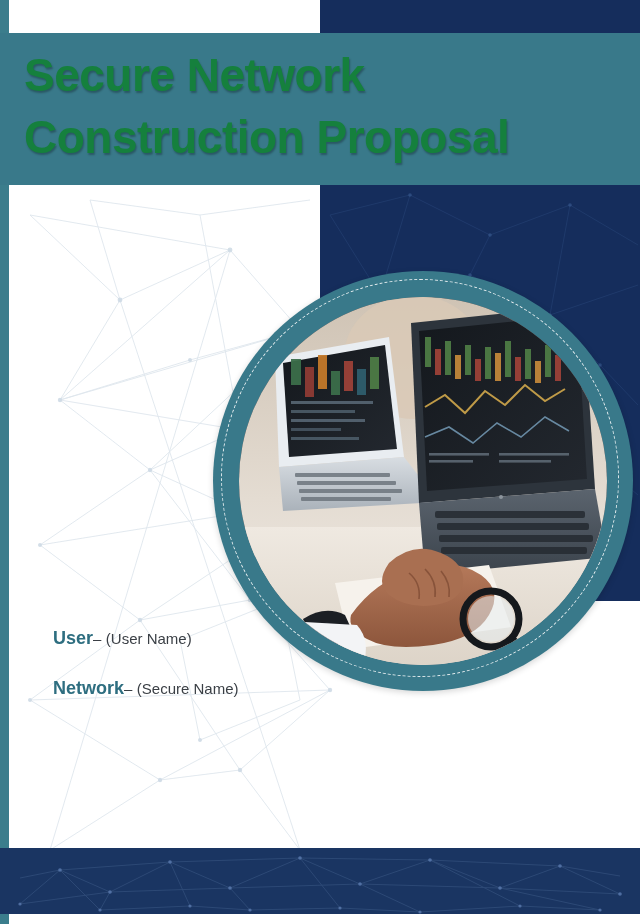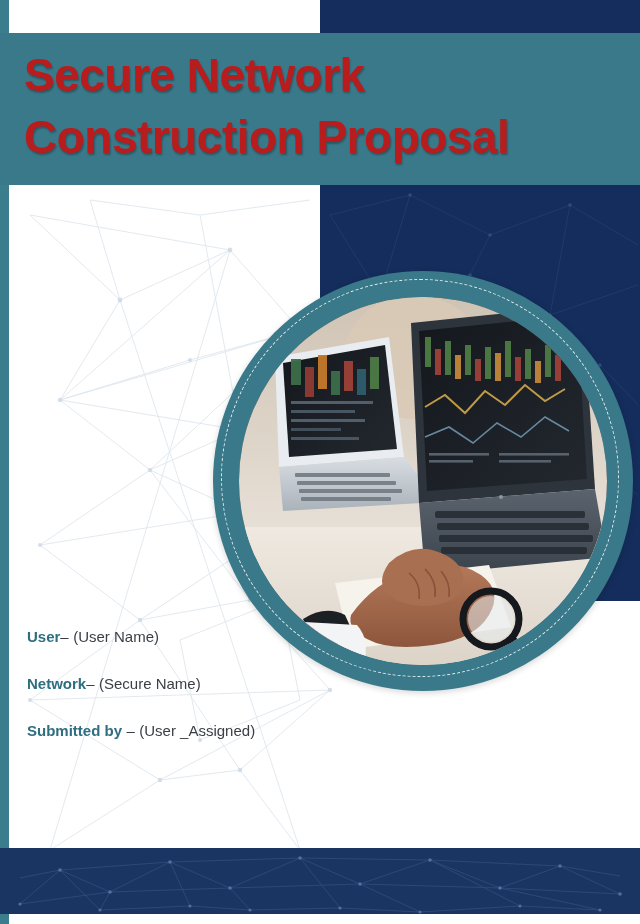--- a/index.html
+++ b/index.html
@@ -12,42 +12,42 @@
 
   
   .left-strip{position:absolute;left:0;top:0;width:9px;height:924px;background:#3b7d8c;}
 
   
   .top-navy{position:absolute;left:320px;top:0;width:320px;height:34px;background:#152d5c;}
 
   
   .title-band{position:absolute;left:0;top:33px;width:640px;height:152px;background:#39798a;}
   .title-text{position:absolute;left:24px;top:44px;width:600px;
-    color:#b91c1c;font-size:46px;font-weight:bold;line-height:62px;
+    color:#15803d;font-size:46px;font-weight:bold;line-height:62px;
     letter-spacing:-0.5px;text-shadow:1px 2px 2px rgba(0,0,0,0.28);}
   .title-line{display:block;white-space:nowrap;}
 
   
   .right-navy{position:absolute;left:320px;top:185px;width:320px;height:416px;background:#152d5c;overflow:hidden;}
 
   
   .photo-ring{position:absolute;left:213px;top:271px;width:420px;height:420px;
     border-radius:50%;background:#39798a;
     box-shadow:0 2px 6px rgba(0,0,0,0.16);}
   .photo-dots{position:absolute;left:8px;top:8px;width:396px;height:396px;
     border-radius:50%;border:1.5px dashed rgba(255,255,255,0.85);}
   .photo-inner{position:absolute;left:26px;top:26px;width:368px;height:368px;
     border-radius:50%;overflow:hidden;background:#2b2f36;}
   .photo-svg{position:absolute;left:0;top:0;width:368px;height:368px;}
 
   
   .meta{position:absolute;left:27px;top:628px;width:340px;}
   .meta-row{margin-bottom:29px;white-space:nowrap;}
   .meta-row:last-child{margin-bottom:0;}
-  .meta-label{color:#2e6e80;font-size:15px;font-weight:bold;}
+  .meta-label{color:#2e6e80;font-size:18px;font-weight:bold;margin-left:26px;}
   .meta-value{color:#3a3f45;font-size:15px;font-weight:normal;}
 
   
   .bottom-navy{position:absolute;left:0;top:848px;width:640px;height:66px;background:#1a3562;overflow:hidden;}
   .bottom-net{position:absolute;left:0;top:0;width:640px;height:66px;}
 </style>
 </head>
 <body>
 
 <div id="page">
@@ -270,23 +270,20 @@
     </div>
   </div>
 
   <div class="meta">
     <div class="meta-row">
       <span class="meta-label">User</span><span class="meta-value">–</span> <span class="meta-value">(User Name)</span>
     </div>
     <div class="meta-row">
       <span class="meta-label">Network</span><span class="meta-value">–</span> <span class="meta-value">(Secure Name)</span>
     </div>
-    <div class="meta-row">
-      <span class="meta-label">Submitted by</span> <span class="meta-value">–</span> <span class="meta-value">(User _Assigned)</span>
-    </div>
   </div>
 
   <div class="bottom-navy">
     <svg class="bottom-net" viewBox="0 0 640 66">
       <g stroke="#35527f" stroke-width="0.9" fill="none" opacity="0.75">
         <path d="M20 56 L60 22 L110 44 L170 14 L230 40 L300 10 L360 36 L430 12 L500 40 L560 18 L620 46"></path>
         <path d="M20 56 L110 44 L230 40 L360 36 L500 40 L620 46"></path>
         <path d="M60 22 L170 14 L300 10 L430 12 L560 18"></path>
         <path d="M60 22 L100 62 L190 58 L250 62 L340 60 L420 64 L520 58 L600 62"></path>
         <path d="M110 44 L100 62 M170 14 L190 58 M230 40 L250 62 M300 10 L340 60 M360 36 L420 64 M430 12 L520 58 M500 40 L600 62"></path>

